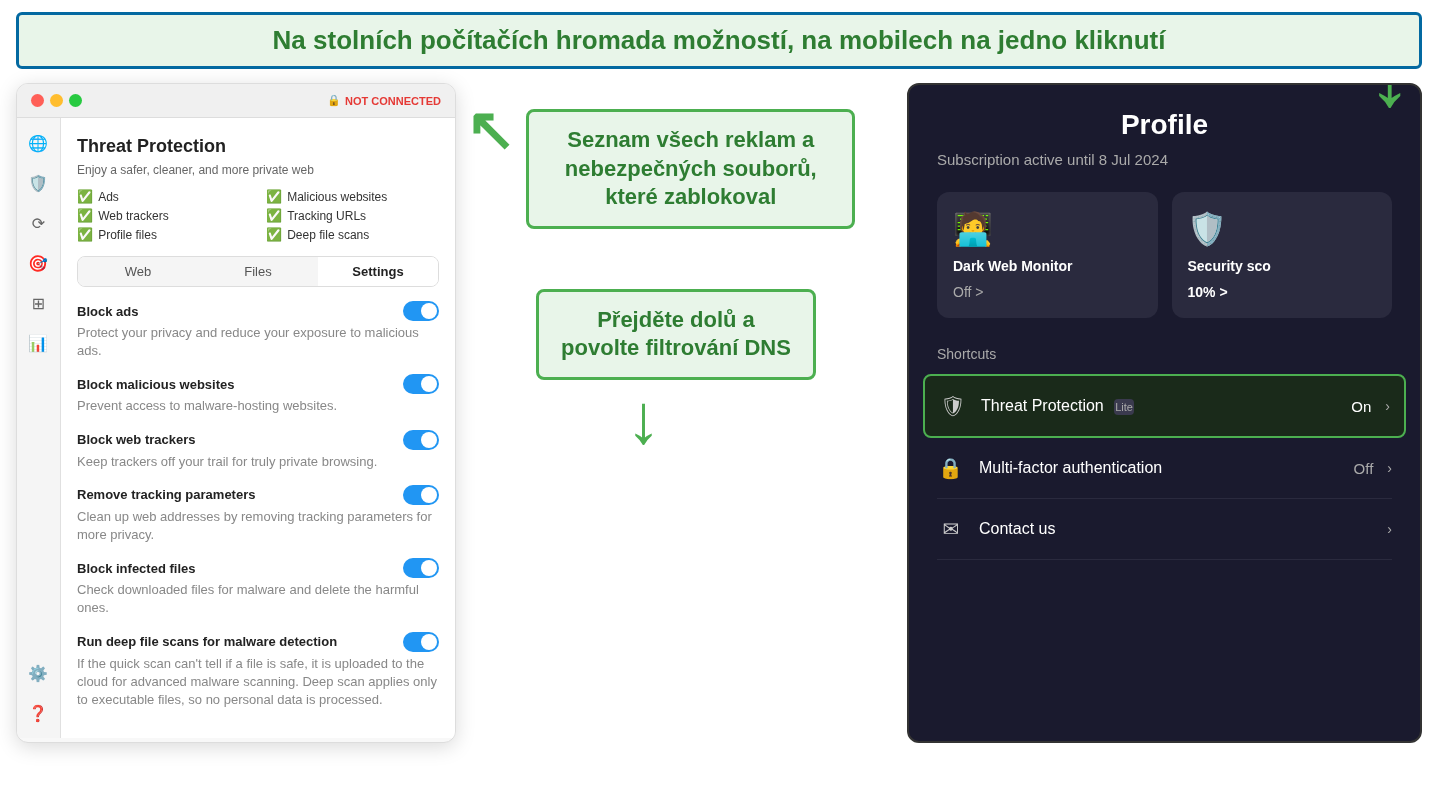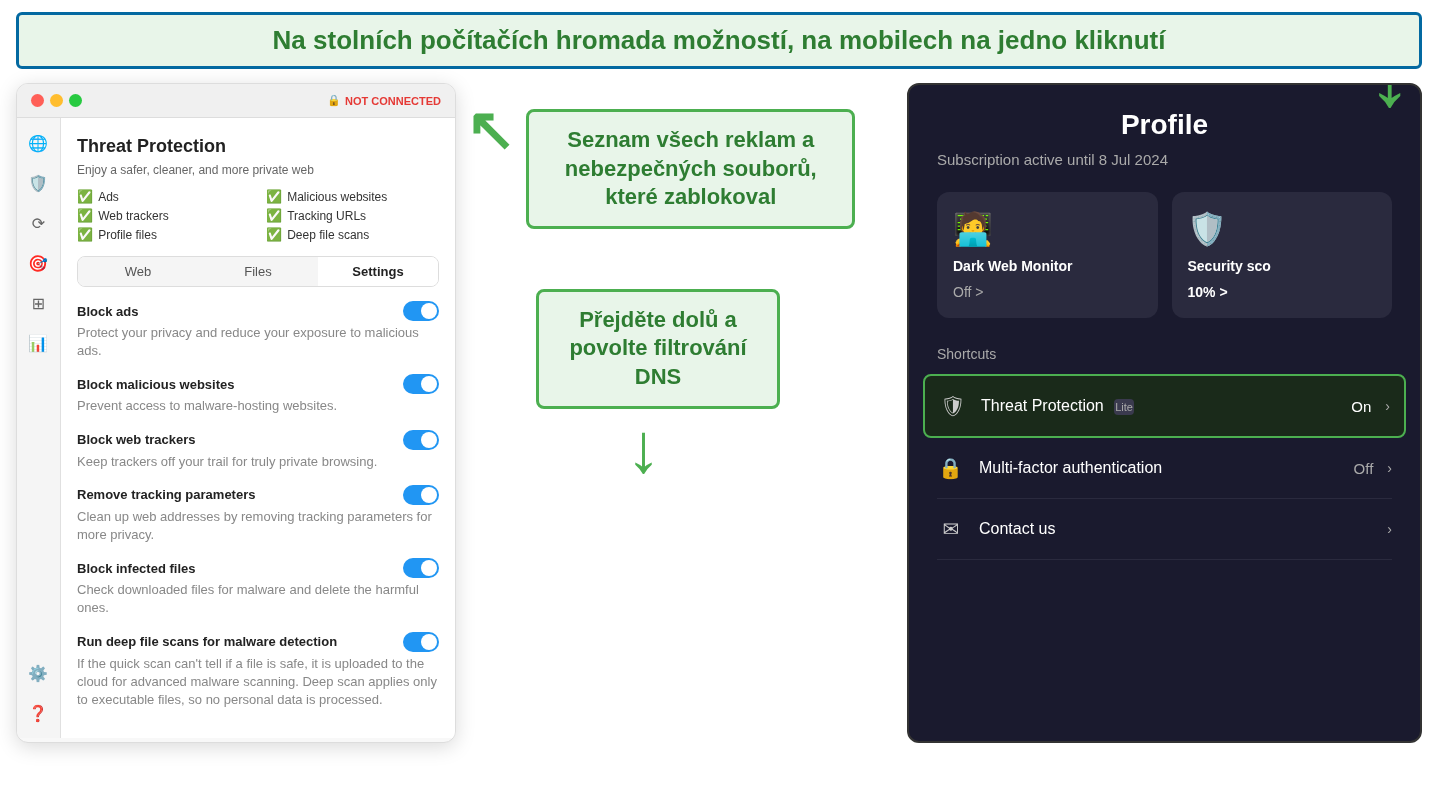--- a/index.html
+++ b/index.html
@@ -240,21 +240,21 @@
       text-align: center;
     }
 
     .callout-box-1 {
       margin-top: 20px;
       width: 329px;
     }
 
     .callout-box-2 {
       margin-top: 40px;
-      width: 244px;
+      width: 280px;
     }
 
     
     .right-panel {
       width: 515px;
       background: #1a1a2e;
       border-radius: 12px;
       padding: 24px 28px;
       color: #fff;
       height: 660px;

